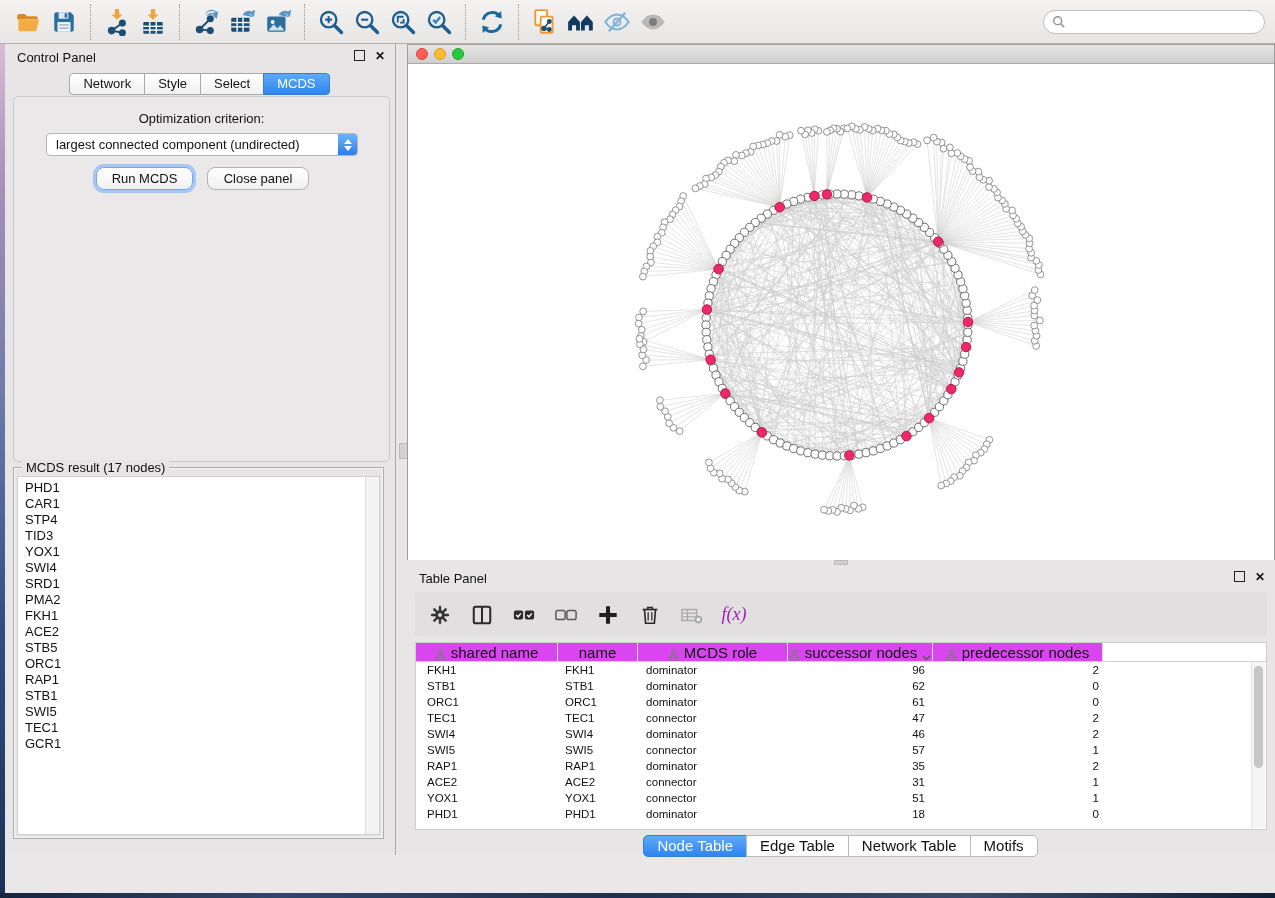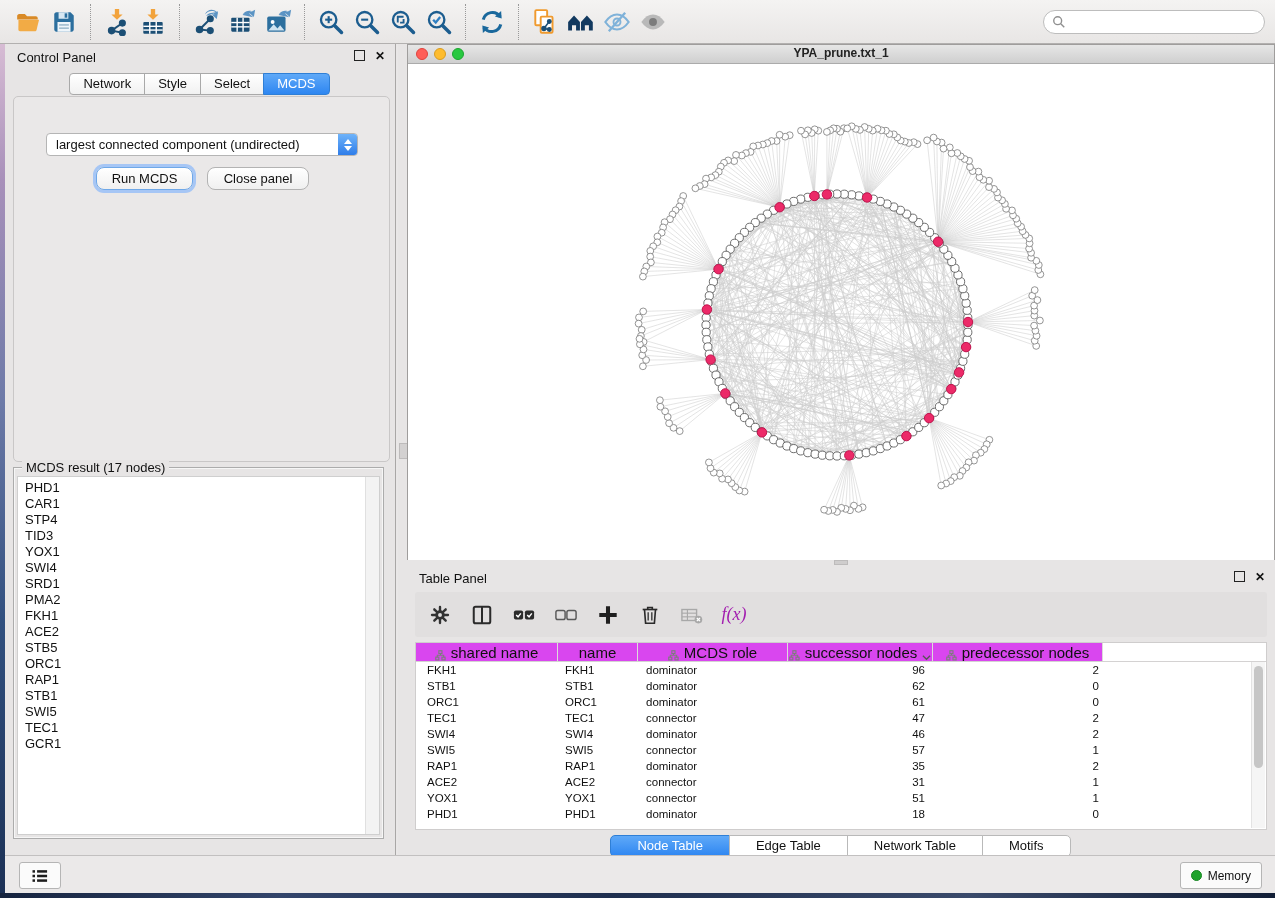--- a/index.html
+++ b/index.html
@@ -82,21 +82,21 @@
   .th{display:flex;align-items:flex-end;justify-content:center;gap:5px;background:#d946ef;
     border-right:1px solid #dcdada;font-size:15px;box-sizing:border-box;}
   .trow{display:flex;height:16px;align-items:center;}
   .tc{font-size:11.5px;box-sizing:border-box;white-space:nowrap;}
   .c0{width:142px;} .c1{width:80px;} .c2{width:150px;} .c3{width:145px;} .c4{width:170px;}
   .tc.c0{padding-left:11px;} .tc.c1{padding-left:7px;} .tc.c2{padding-left:8px;}
   .tc.c3{text-align:right;padding-right:8px;} .tc.c4{text-align:right;padding-right:4px;}
   .tscroll{position:absolute;top:19px;bottom:1px;right:1px;width:13px;background:#f5f5f5;border-left:1px solid #e3e3e3;}
   .tthumb{position:absolute;top:4px;right:2px;width:9px;height:102px;background:#c6c6c6;border-radius:5px;}
   .bt-tabs{position:absolute;left:0;right:0;top:270px;display:flex;justify-content:center;}
-  .bt-tab{font-size:13px;padding:2px 26px;background:#fff;border:1px solid #b9b9b9;margin-left:-1px;line-height:16px;}
+  .bt-tab{font-size:15px;padding:2px 13px;background:#fff;border:1px solid #b9b9b9;margin-left:-1px;line-height:16px;}
   .bt-tab:first-child{border-radius:5px 0 0 5px;}
   .bt-tab:last-child{border-radius:0 5px 5px 0;}
   .bt-tab.sel{background:linear-gradient(#5fa9f8,#2e86f1);color:#fff;border-color:#2f7fd6;}
   
   .statusbar{position:absolute;left:5px;top:855px;width:1270px;height:38px;background:#ebe9e9;
     border-top:1px solid #c2c0c0;box-sizing:border-box;}
   .st-left{position:absolute;left:14px;top:6px;width:40px;height:25px;background:#fbfbfb;
     border:1px solid #b5b5b5;border-radius:3px;display:flex;align-items:center;justify-content:center;}
   .st-mem{position:absolute;right:13px;top:6px;height:25px;background:#fbfbfb;border:1px solid #b5b5b5;
     border-radius:3px;display:flex;align-items:center;gap:6px;padding:0 10px;font-size:12px;}
@@ -279,20 +279,21 @@
       <span class="float-ic"></span>
       <span class="close-ic">✕</span>
     </div>
     <div class="cp-tabs" id="cp-tabs">
         <div class="cp-tab">Network</div>
         <div class="cp-tab">Style</div>
         <div class="cp-tab">Select</div>
         <div class="cp-tab sel">MCDS</div>
       </div>
     <div class="cp-box">
+      <div class="opt-label">Optimization criterion:</div>
       <div class="dropdown">
         <span class="dval">largest connected component (undirected)</span>
         <span class="stepper">
             <span class="tri-up"></span>
             <span class="tri-dn"></span>
           </span>
       </div>
       <div class="btn run">Run MCDS</div>
       <div class="btn closep">Close panel</div>
     </div>
@@ -326,21 +327,20 @@
       <div class="grip"></div>
     </div>
 
   <div class="netwin">
     <div class="net-titlebar">
       <div class="lights">
         <span class="light red"></span>
         <span class="light yellow"></span>
         <span class="light green"></span>
       </div>
-      <div class="net-title">YPA_prune.txt_1</div>
     </div>
     <svg id="netsvg" width="866" height="496">
         <rect width="866" height="496" fill="#ffffff"></rect>
         <g stroke="#9c9c9c" stroke-width="0.55" opacity="0.5">
           <line x1="436.3" y1="130.2" x2="385.7" y2="384.6"></line>
           <line x1="399.8" y1="388.7" x2="539.9" y2="330.7"></line>
           <line x1="554.9" y1="224.7" x2="322.2" y2="185.2"></line>
           <line x1="552.6" y1="304.3" x2="298.8" y2="246.3"></line>
           <line x1="526.7" y1="173.7" x2="301.3" y2="231.8"></line>
           <line x1="378.9" y1="382.0" x2="385.7" y2="137.4"></line>
@@ -1458,32 +1458,14 @@
         </div>
     </div>
     <div class="bt-tabs" id="bt-tabs">
         <div class="bt-tab sel">Node Table</div>
         <div class="bt-tab">Edge Table</div>
         <div class="bt-tab">Network Table</div>
         <div class="bt-tab">Motifs</div>
       </div>
   </div>
 
-  <div class="statusbar">
-    <div class="st-left">
-      <svg width="20" height="18" viewBox="0 0 24 20">
-          <g fill="#1d1d1d">
-            <rect x="3" y="3" width="3" height="3"></rect>
-            <rect x="3" y="8.5" width="3" height="3"></rect>
-            <rect x="3" y="14" width="3" height="3"></rect>
-            <rect x="8.5" y="3" width="12" height="3"></rect>
-            <rect x="8.5" y="8.5" width="12" height="3"></rect>
-            <rect x="8.5" y="14" width="12" height="3"></rect>
-          </g>
-        </svg>
-    </div>
-    <div class="st-mem">
-      <span class="memdot"></span>
-      <span>Memory</span>
-    </div>
-  </div>
 
 </div>
 
 </body></html>

